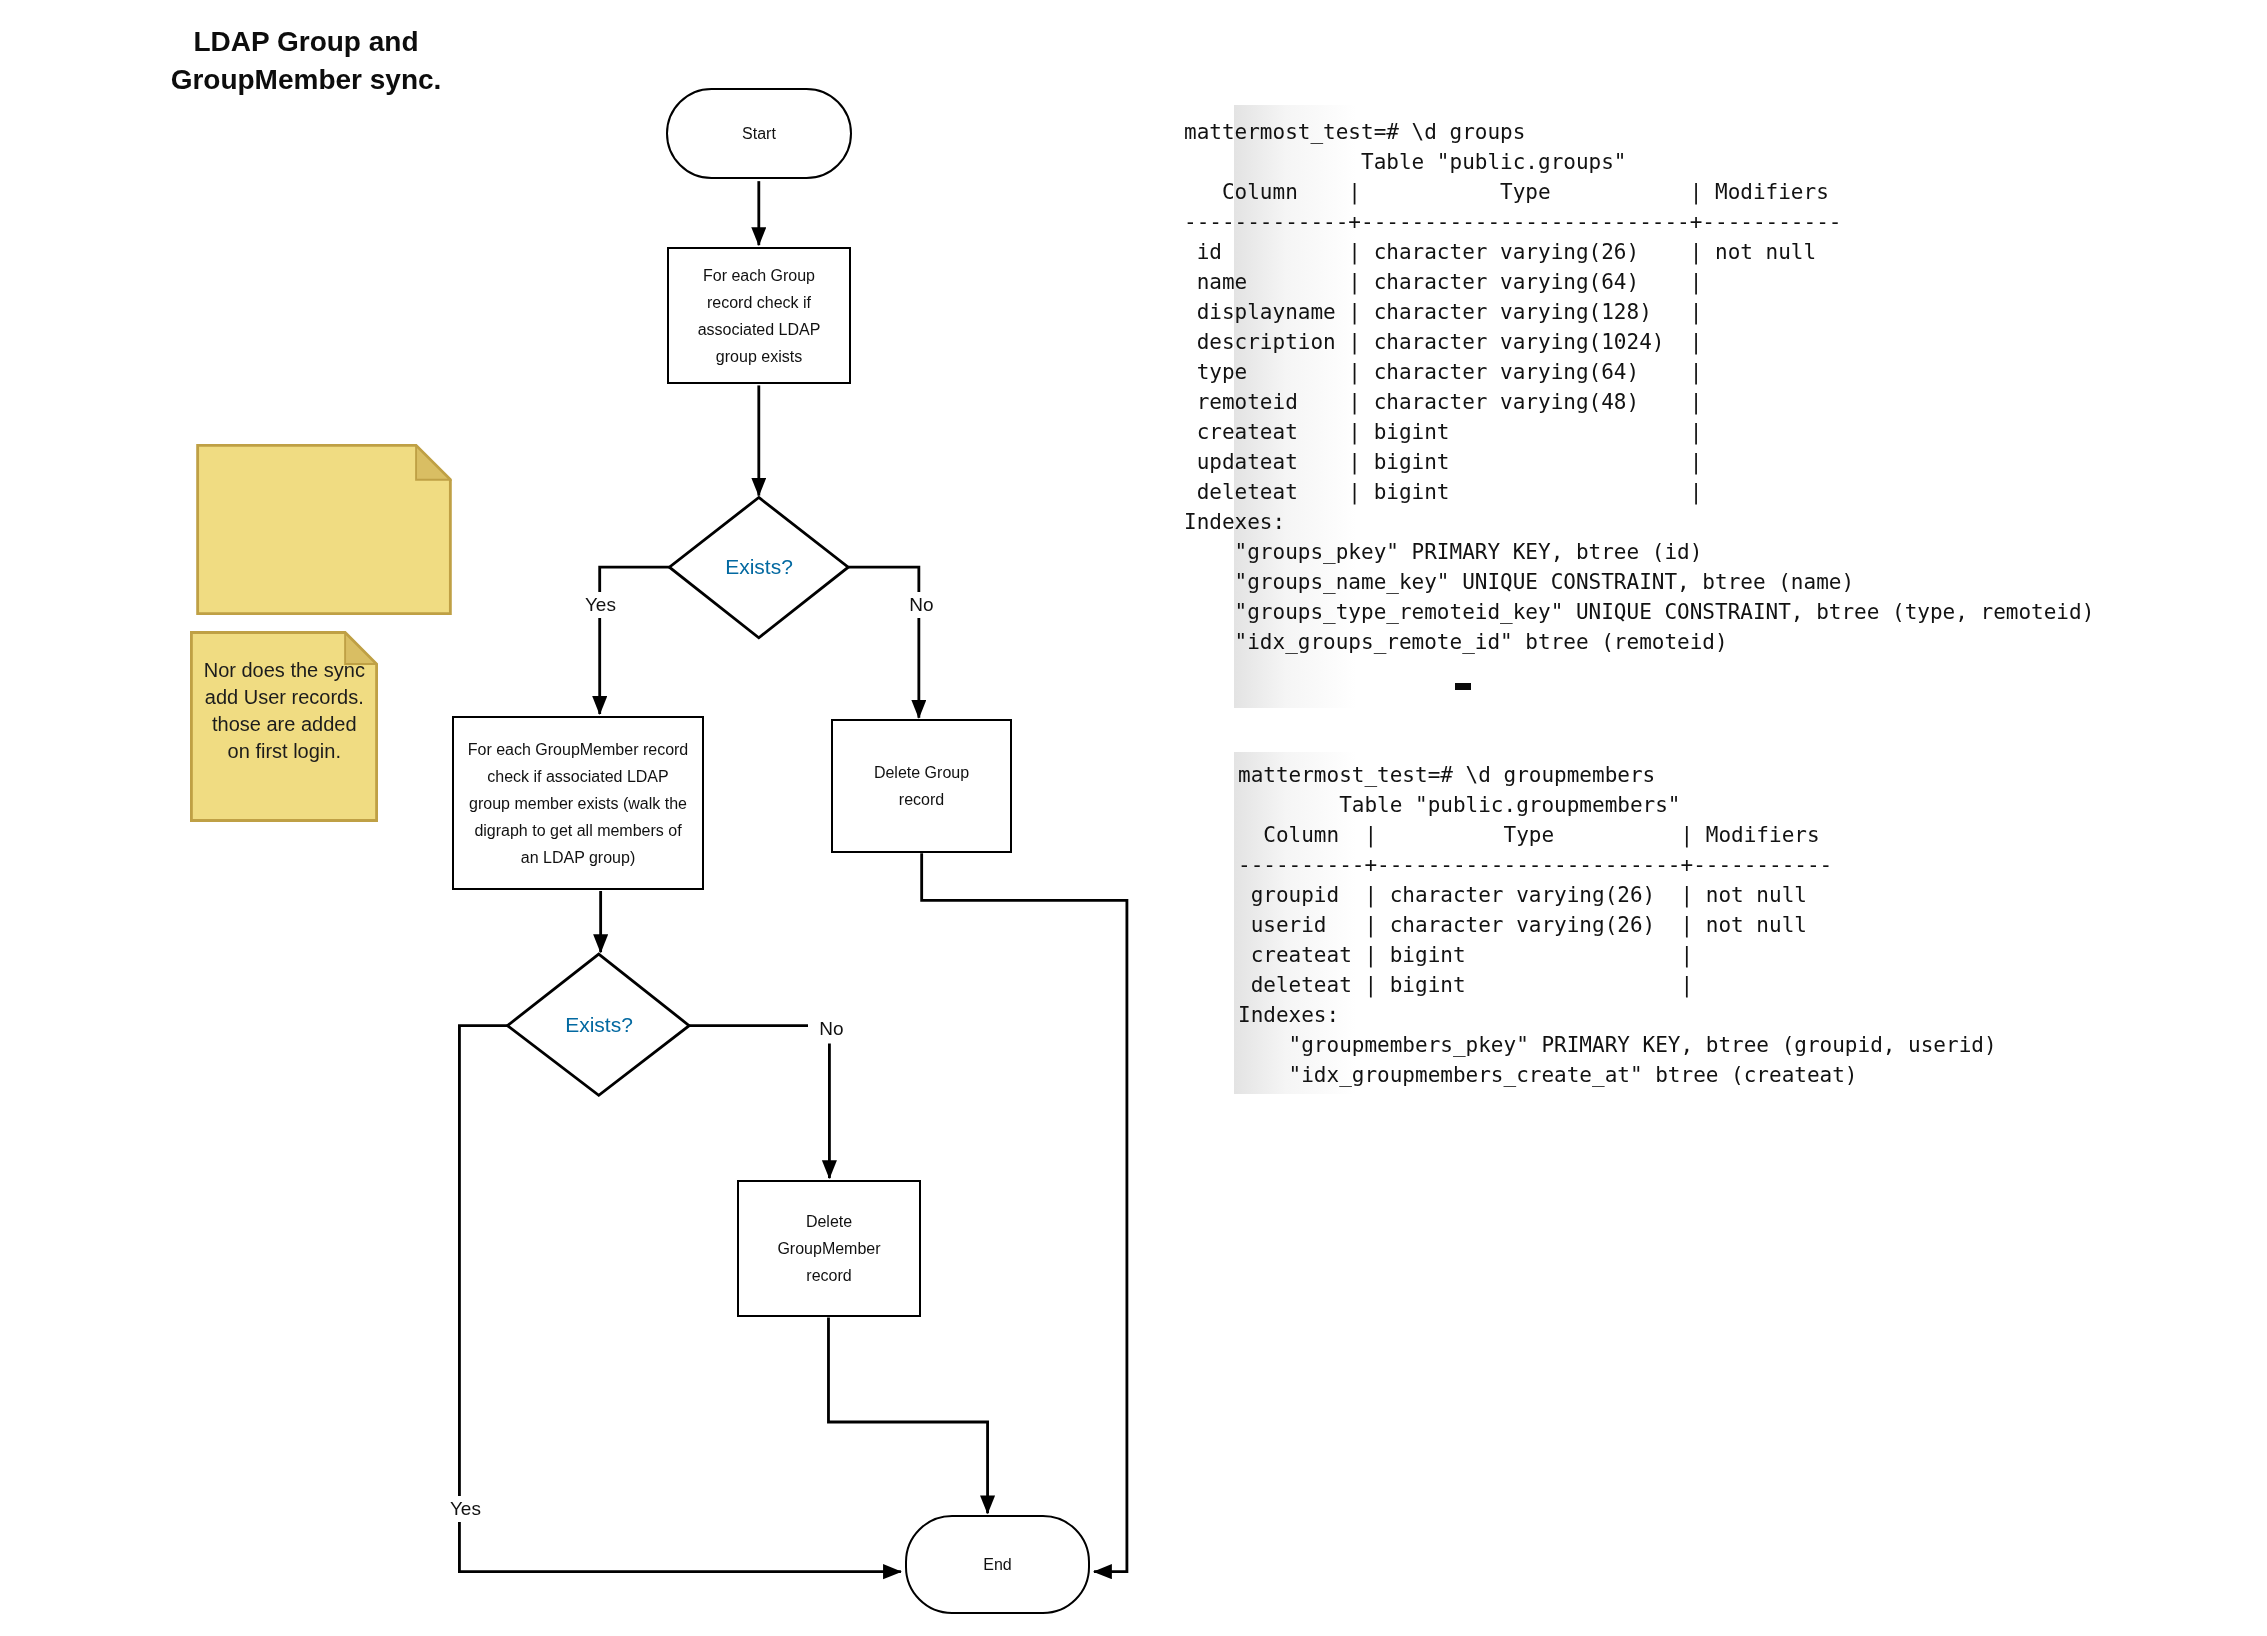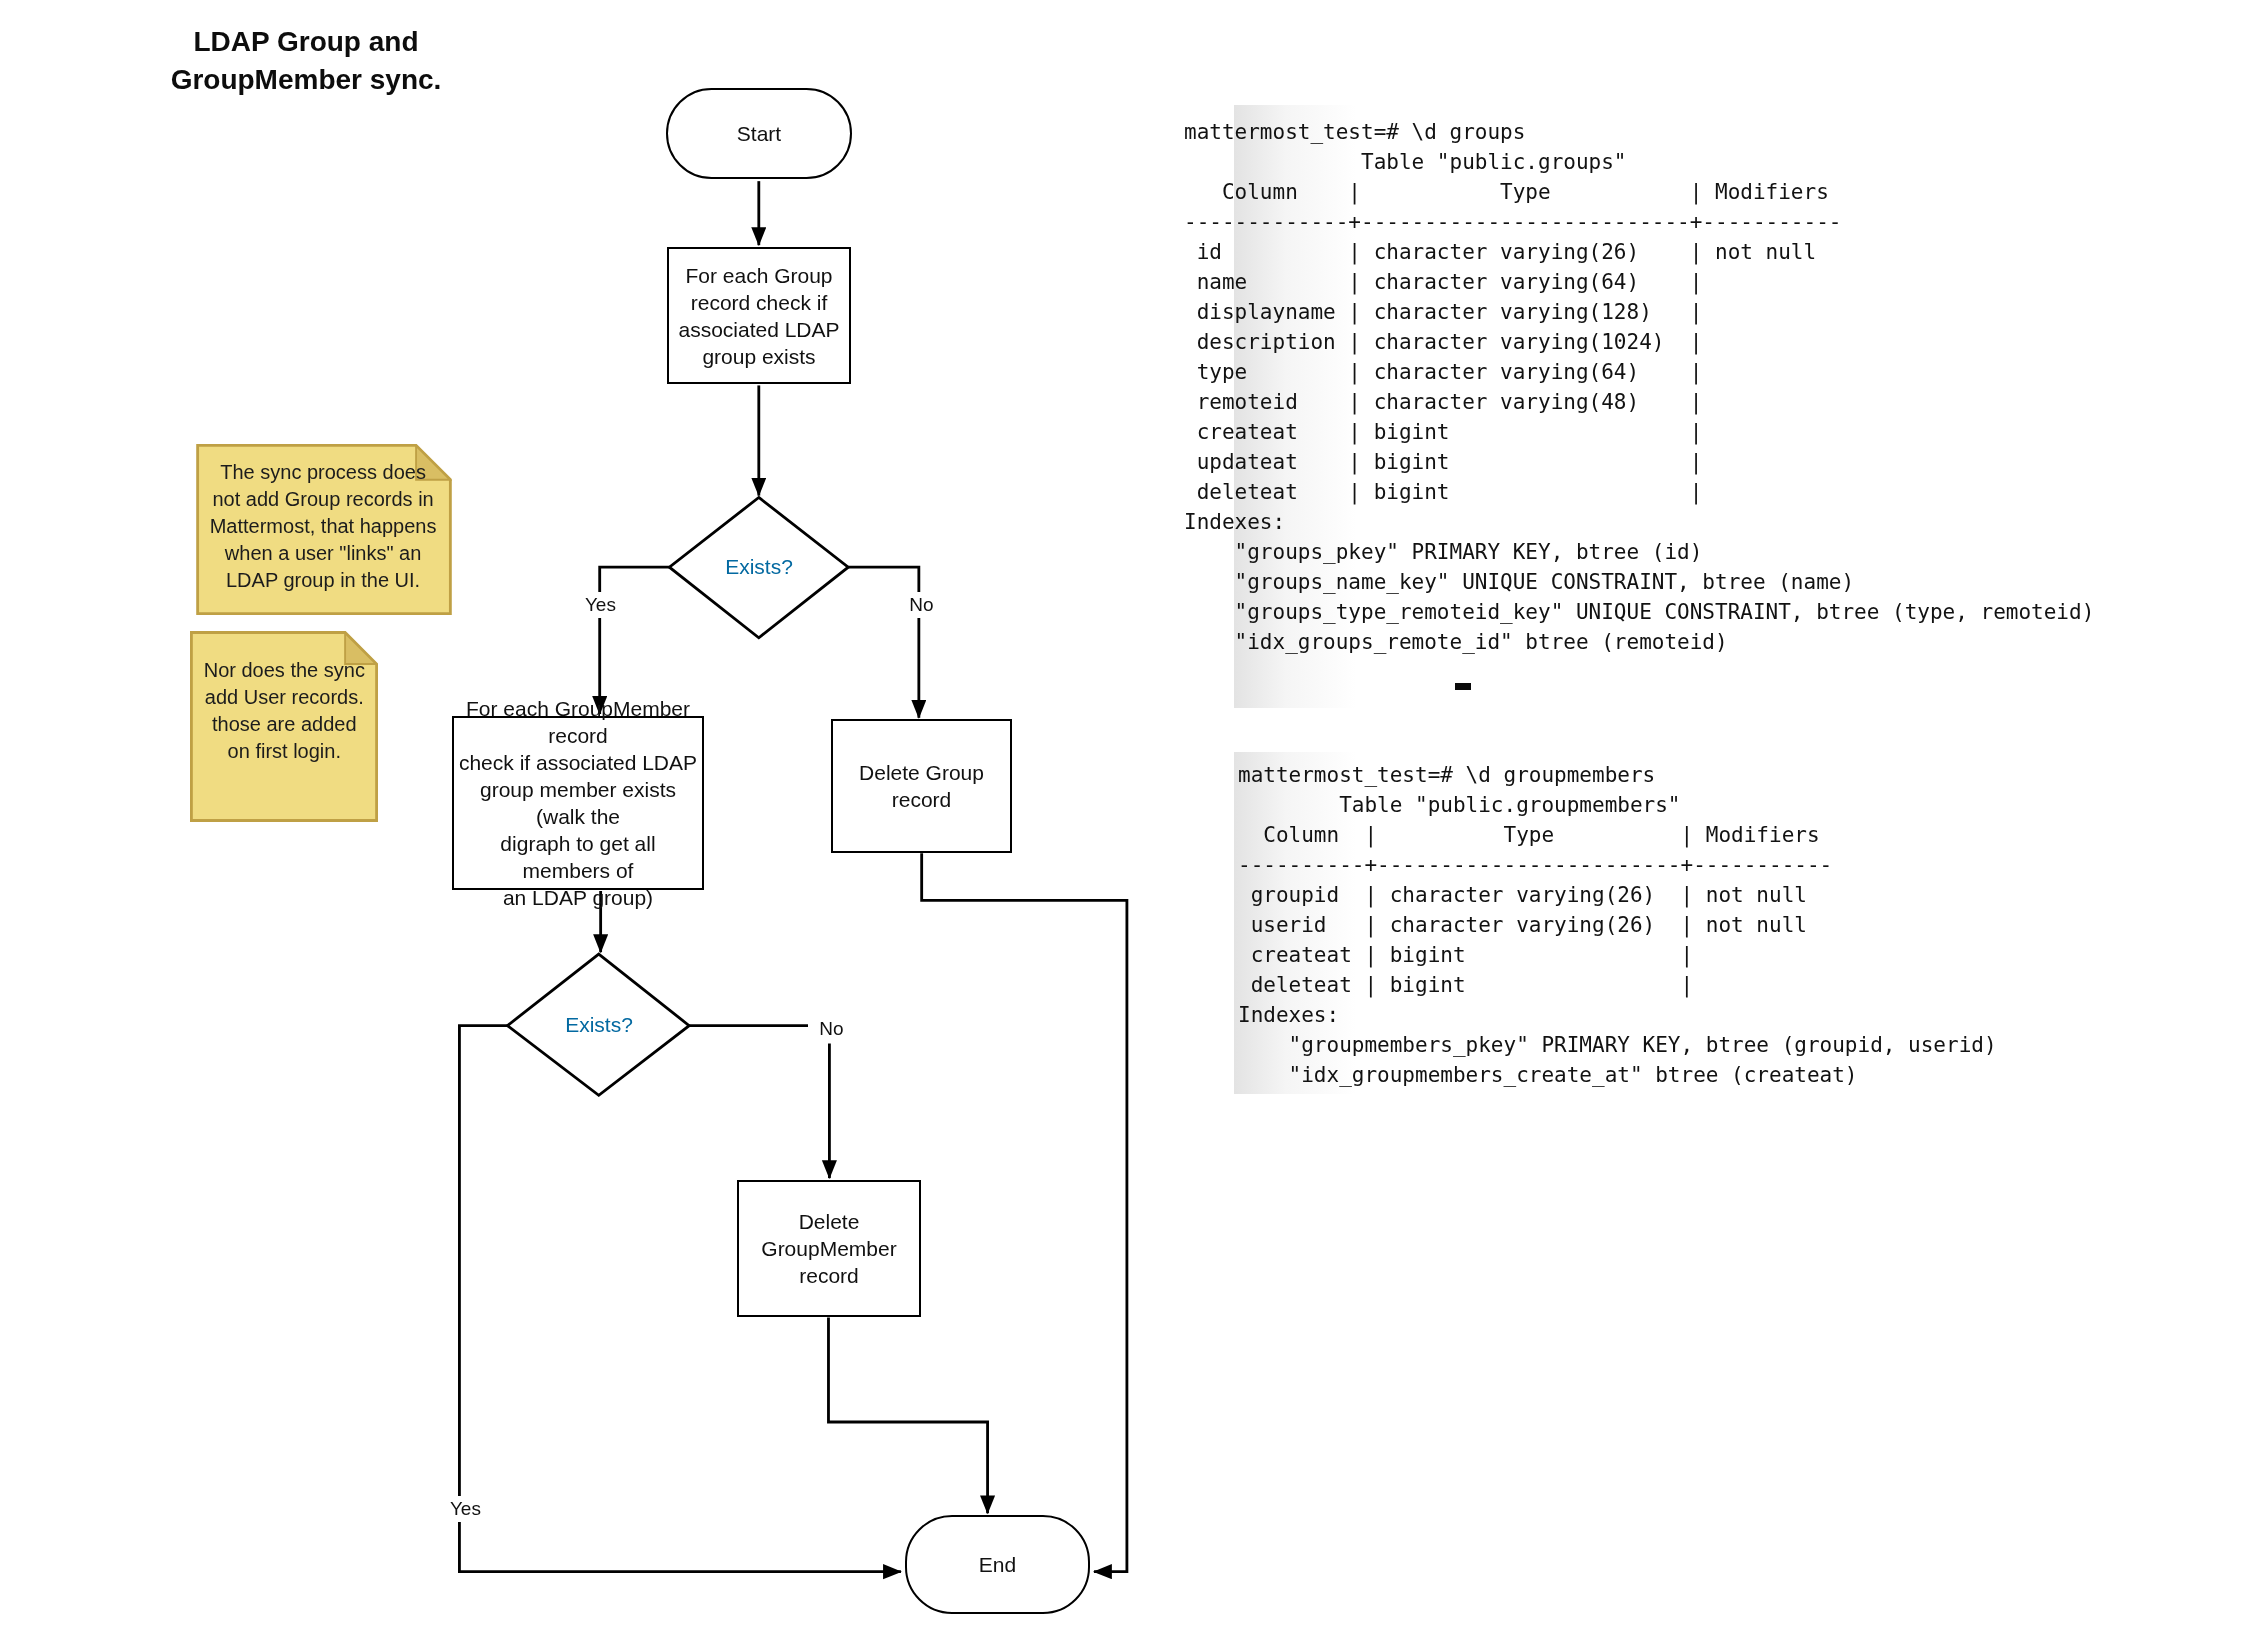--- a/index.html
+++ b/index.html
@@ -15,21 +15,21 @@
   .diagram-title span{display:block;}
   
   svg.connectors{position:absolute;left:0;top:0;pointer-events:none;}
   .connectors path.edge{fill:none;stroke:var(--line-color);stroke-width:3px;}
   .connectors polygon.diamond{fill:#ffffff;stroke:var(--line-color);stroke-width:3px;}
   .arrowhead{fill:var(--line-color);}
   
   .node{
     position:absolute;display:flex;align-items:center;justify-content:center;
     background:#ffffff;border:2.8px solid var(--line-color);box-sizing:border-box;
-    font-size:21px;line-height:27px;text-align:center;white-space:pre-line;color:#111;
+    font-size:16px;line-height:27px;text-align:center;white-space:pre-line;color:#111;
   }
   .node.stadium{border-radius:46px;}
   .node.end{border-radius:47px;}
   .decision-label{
     position:absolute;display:flex;align-items:center;justify-content:center;
     font-size:21px;color:#0369a1;text-align:center;background:transparent;
   }
   .edge-label{
     position:absolute;display:flex;align-items:center;justify-content:center;
     font-size:19px;color:#111;background:#ffffff;padding:0 1.9px;
@@ -111,25 +111,20 @@
 <div class="edge-label" style="left:574px;top:592px;width:49px;height:26px;">Yes</div>
 <div class="edge-label" style="left:898px;top:592px;width:43px;height:26px;">No</div>
 <div class="edge-label" style="left:439px;top:1496px;width:49px;height:26px;">Yes</div>
 <div class="edge-label" style="left:808px;top:1016px;width:43px;height:26px;">No</div>
 
 <div class="note-wrap" style="left:196px;top:444px;width:256px;height:171px;">
   <svg width="256" height="171" viewBox="0 0 272 182">
     <path class="note-body" d="M1.5,1.5 H234 L270.5,38 V180.5 H1.5 Z"></path>
     <path class="note-fold" d="M234,2 L234,38 L270,38 Z"></path>
   </svg>
-  <div class="note-text" style="left:5.6px;top:15px;width:243px;">The sync process does
-not add Group records in
-Mattermost, that happens
-when a user "links" an
-LDAP group in the UI.</div>
 </div>
 
 <div class="note-wrap" style="left:190px;top:631px;width:228px;height:191px;">
   <svg width="188" height="191" viewBox="0 0 200 203">
     <path class="note-body" d="M1.5,1.5 H165 L198.5,35 V201.5 H1.5 Z"></path>
     <path class="note-fold" d="M165,2 L165,35 L198,35 Z"></path>
   </svg>
   <div class="note-text" style="left:3.8px;top:26px;width:181px;">Nor does the sync
 add User records.
 those are added

